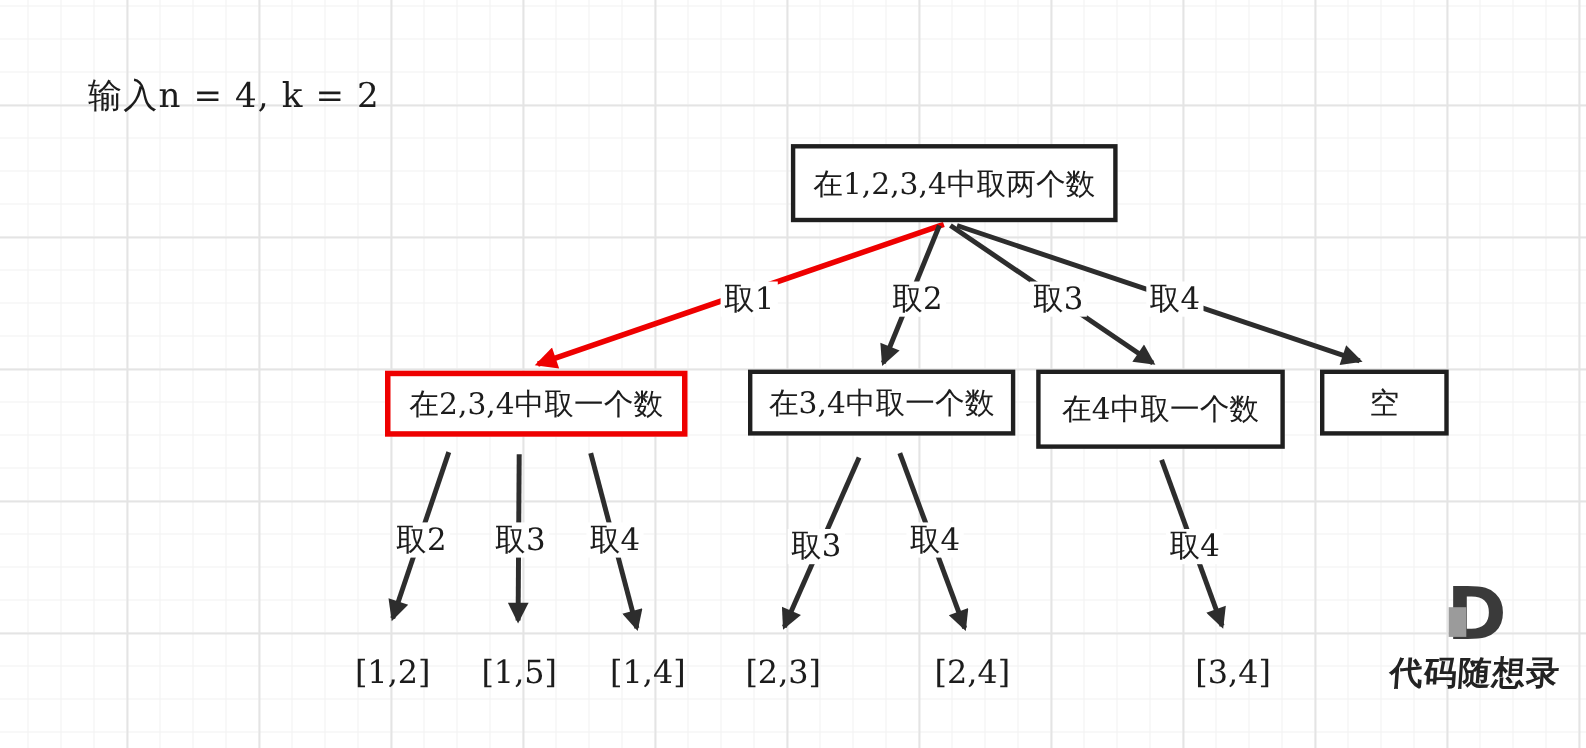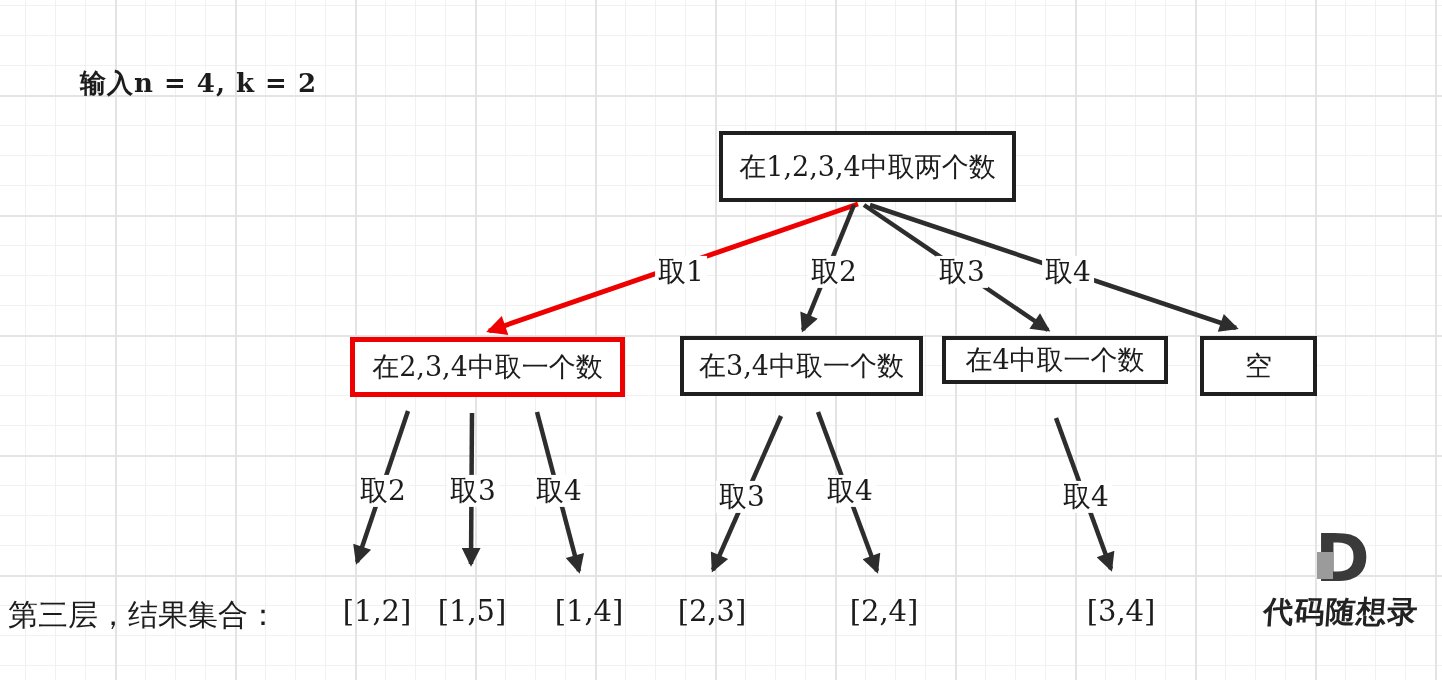--- a/index.html
+++ b/index.html
@@ -8,21 +8,21 @@
     background-image:
       linear-gradient(to right,#e4e4e4 2px,transparent 2px),
       linear-gradient(to bottom,#e4e4e4 2px,transparent 2px),
       linear-gradient(to right,#f1f1f1 1px,transparent 1px),
       linear-gradient(to bottom,#f1f1f1 1px,transparent 1px);
     background-size:120px 120px,120px 120px,30px 30px,30px 30px;
     background-position:115px 0,0 95px,25px 0,0 5px;
     font-family:"DejaVu Serif","Liberation Serif",serif;
     color:#1c1c1c;
   }
-  .title{position:absolute;left:80px;top:66px;font-size:26px;font-weight:bold;letter-spacing:1px;}
+  .title{position:absolute;left:80px;top:66px;font-size:31px;font-weight:normal;letter-spacing:1px;}
   .layer-label{position:absolute;font-size:30px;white-space:nowrap;}
   #layer1-label{left:80px;top:141px;}
   #layer2-label{left:80px;top:346px;}
   #layer3-label{left:8px;top:595px;}
   .node{
     position:absolute;box-sizing:border-box;background:#fff;
     border:4px solid #1f1f1f;display:flex;align-items:center;justify-content:center;
     font-size:27px;white-space:nowrap;z-index:3;
   }
   .node.red{border:5px solid #ee0000;}
@@ -45,21 +45,20 @@
     font-size:30px;font-weight:bold;color:#222;transform:skewX(-4deg);letter-spacing:1px;
   }
 </style>
 </head>
 <body>
 
 <div class="canvas">
 
   <div class="title">输入n = 4, k = 2</div>
 
-  <div class="layer-label" id="layer3-label">第三层，结果集合：</div>
 
   <svg class="edges" width="1442" height="680">
     <defs>
       <marker id="ah-black" viewBox="0 0 10 10" refX="8.5" refY="5" markerWidth="5" markerHeight="4.2" orient="auto">
         <path d="M0,0 L10,5 L0,10 z" fill="#2d2d2d"></path>
       </marker>
       <marker id="ah-red" viewBox="0 0 10 10" refX="8.5" refY="5" markerWidth="4.6" markerHeight="4" orient="auto">
         <path d="M0,0 L10,5 L0,10 z" fill="#ee0000"></path>
       </marker>
     </defs>
@@ -72,37 +71,37 @@
       <line x1="537" y1="412" x2="579" y2="571" stroke="#2d2d2d" stroke-width="4.5" marker-end="url(#ah-black)"></line>
       <line x1="781" y1="416" x2="713" y2="570" stroke="#2d2d2d" stroke-width="4.5" marker-end="url(#ah-black)"></line>
       <line x1="818" y1="412" x2="877" y2="571" stroke="#2d2d2d" stroke-width="4.5" marker-end="url(#ah-black)"></line>
       <line x1="1056" y1="418" x2="1111" y2="569" stroke="#2d2d2d" stroke-width="4.5" marker-end="url(#ah-black)"></line>
     </svg>
 
   <div id="tree-nodes">
       <div class="node" style="left: 719px; top: 131px; width: 297px; height: 71px; text-align: center;">在1,2,3,4中取两个数</div>
       <div class="node red" style="left: 350px; top: 337px; width: 275px; height: 60px;">在2,3,4中取一个数</div>
       <div class="node" style="left: 680px; top: 336px; width: 243px; height: 60px;">在3,4中取一个数</div>
-      <div class="node" style="left: 942px; top: 336px; width: 226px; height: 48px;">在4中取一个数</div>
+      <div class="node" style="left: 942px; top: 336px; width: 226px; height: 72px;">在4中取一个数</div>
       <div class="node" style="left: 1200px; top: 336px; width: 117px; height: 60px;">空</div>
     </div>
   <div id="edge-labels">
       <div class="edge-label" style="left: 681px; top: 272px;">取1</div>
       <div class="edge-label" style="left: 834px; top: 272px;">取2</div>
       <div class="edge-label" style="left: 962px; top: 272px;">取3</div>
       <div class="edge-label" style="left: 1068px; top: 272px;">取4</div>
       <div class="edge-label" style="left: 383px; top: 491px;">取2</div>
       <div class="edge-label" style="left: 473px; top: 491px;">取3</div>
       <div class="edge-label" style="left: 559px; top: 491px;">取4</div>
       <div class="edge-label" style="left: 742px; top: 497px;">取3</div>
       <div class="edge-label" style="left: 850px; top: 491px;">取4</div>
       <div class="edge-label" style="left: 1086px; top: 497px;">取4</div>
     </div>
   <div id="results-row">
-      <div class="result" style="left: 377px; top: 611px;">[1,2]</div>
+      <div class="result" style="left: 357px; top: 611px;">[1,2]</div>
       <div class="result" style="left: 472px; top: 611px;">[1,5]</div>
       <div class="result" style="left: 589px; top: 611px;">[1,4]</div>
       <div class="result" style="left: 712px; top: 611px;">[2,3]</div>
       <div class="result" style="left: 884px; top: 611px;">[2,4]</div>
       <div class="result" style="left: 1121px; top: 611px;">[3,4]</div>
     </div>
 
   <div class="wm-d">D</div>
   <div class="wm-d-square"></div>
   <div class="wm-brand">代码随想录</div>

